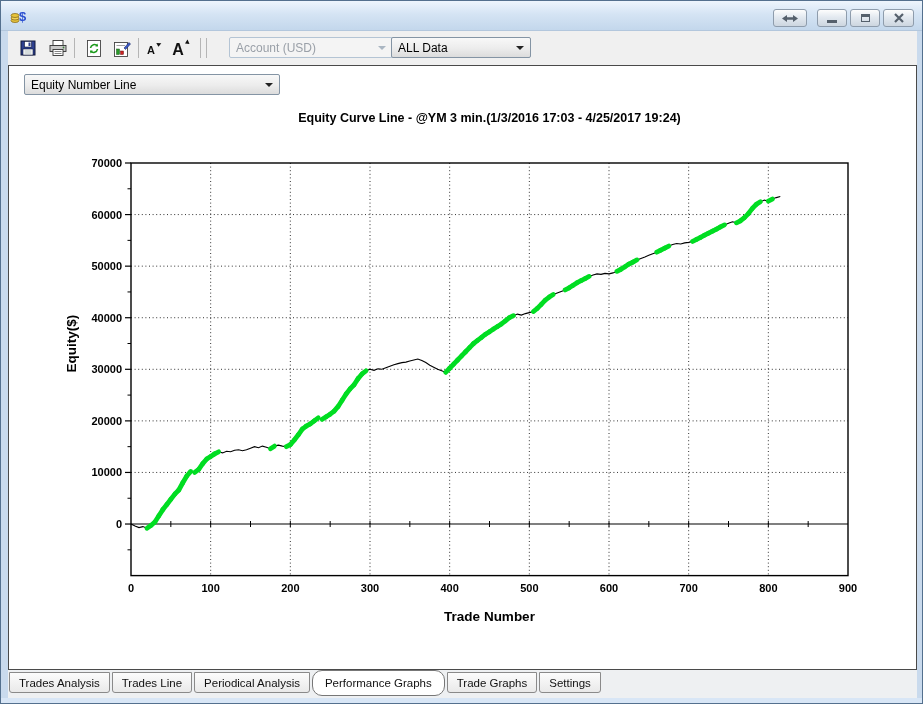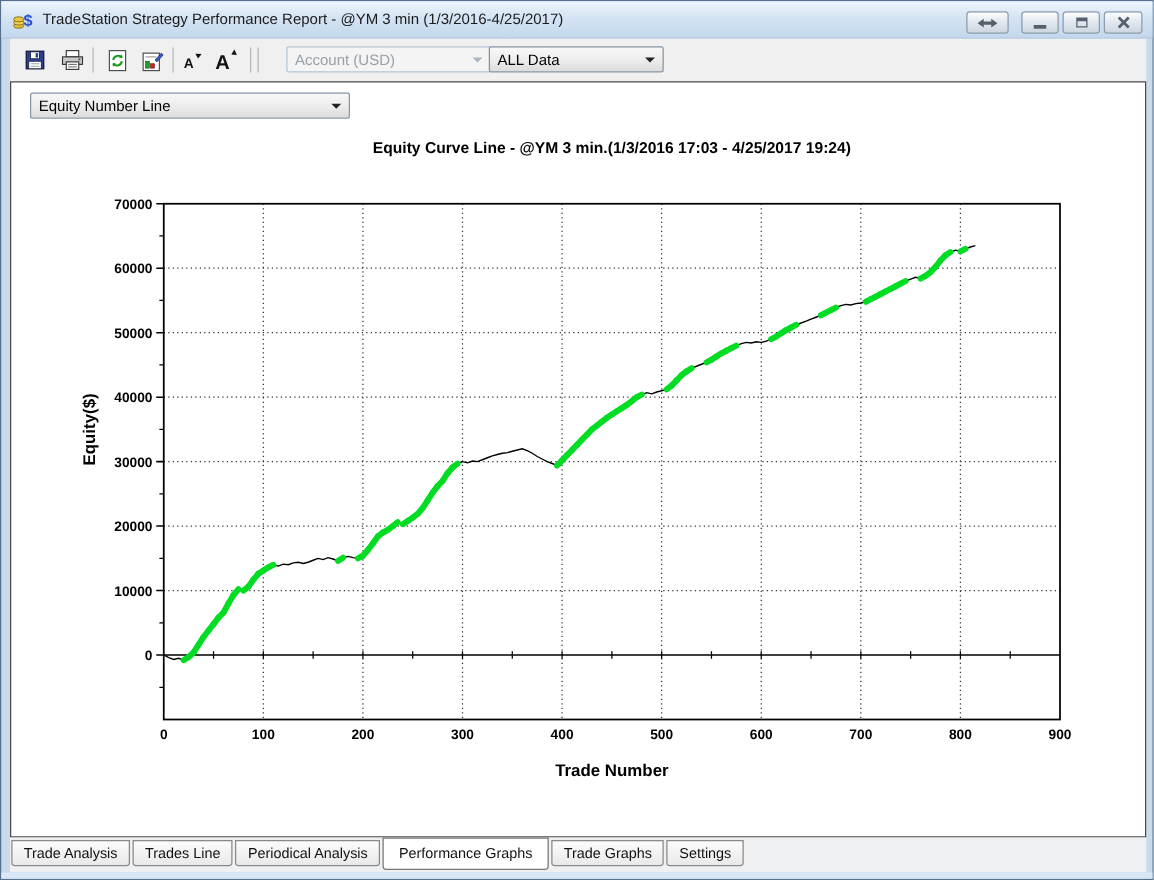--- a/index.html
+++ b/index.html
@@ -48,36 +48,35 @@
   .combo-view { left:15px; top:8px; width:256px; }
   .chart-svg { position:absolute; left:0; top:0; width:907px; height:603px; }
 
   
   .tabbar { position:absolute; left:7px; top:669px; width:909px; height:28px;
             background:#eef0f2; padding-left:1px; display:flex; align-items:flex-start; }
   .tab { margin-top:2px; height:21px; padding:0 9px; display:flex; align-items:center;
          font-size:11.5px; color:#111; background:linear-gradient(#fcfcfc,#e9e9e9);
          border:1px solid #8a8a8a; border-radius:0 0 3px 3px; margin-right:2px; white-space:nowrap; }
   .tab.active { margin-top:0; height:26px; background:#fff; border-color:#777;
-                position:relative; z-index:2; padding:0 12px; }
+                position:relative; z-index:2; padding:0 12px;border-radius:10px; }
   .bottomstrip { position:absolute; left:0; top:697px; width:921px; height:5px; background:#d8e6f6; }
 </style>
 </head>
 <body>
 
 <div class="window">
 
   <div class="titlebar">
     <svg class="app-icon" viewBox="0 0 17 17">
       <ellipse cx="5" cy="12.5" rx="4" ry="2" fill="#e7c43a" stroke="#8a6d1f" stroke-width="0.8"></ellipse>
       <ellipse cx="5" cy="10" rx="4" ry="2" fill="#f2d355" stroke="#8a6d1f" stroke-width="0.8"></ellipse>
       <ellipse cx="5" cy="7.5" rx="4" ry="2" fill="#e7c43a" stroke="#8a6d1f" stroke-width="0.8"></ellipse>
       <text x="12.5" y="13" font-size="13" font-weight="bold" fill="#2a4fd0" text-anchor="middle" font-family="Liberation Sans, sans-serif">$</text>
     </svg>
-    <span class="title-text">TradeStation Strategy Performance Report - @YM 3 min (1/3/2016-4/25/2017)</span>
     <div class="winbtn btn-resize">
       <svg width="16" height="9" viewBox="0 0 16 9">
         <path d="M0,4.5 L5,1 L5,3.2 L11,3.2 L11,1 L16,4.5 L11,8 L11,5.8 L5,5.8 L5,8 Z" fill="#55606c"></path>
       </svg>
     </div>
     <div class="winbtn btn-min">
         <div class="glyph-min"></div>
       </div>
     <div class="winbtn btn-max">
         <div class="glyph-max"></div>
@@ -317,21 +316,21 @@
         <line x1="747.3833333333333" y1="138.26" x2="751.3666666666667" y2="135.68125" stroke="#00dd22" stroke-width="4.8" stroke-linecap="round"></line>
         <line x1="759.3333333333333" y1="135.1655" x2="763.3166666666667" y2="133.1025" stroke="#00dd22" stroke-width="4.8" stroke-linecap="round"></line>
       </svg>
     <div class="combo combo-view">
       <span>Equity Number Line</span>
       <span class="arrow"></span>
     </div>
   </div>
 
   <div class="tabbar">
-    <div class="tab">Trade Analysis</div>
+    <div class="tab">Trades Analysis</div>
     <div class="tab">Trades Line</div>
     <div class="tab">Periodical Analysis</div>
     <div class="tab active">Performance Graphs</div>
     <div class="tab">Trade Graphs</div>
     <div class="tab">Settings</div>
   </div>
   <div class="bottomstrip"></div>
 </div>
 
 </body></html>

